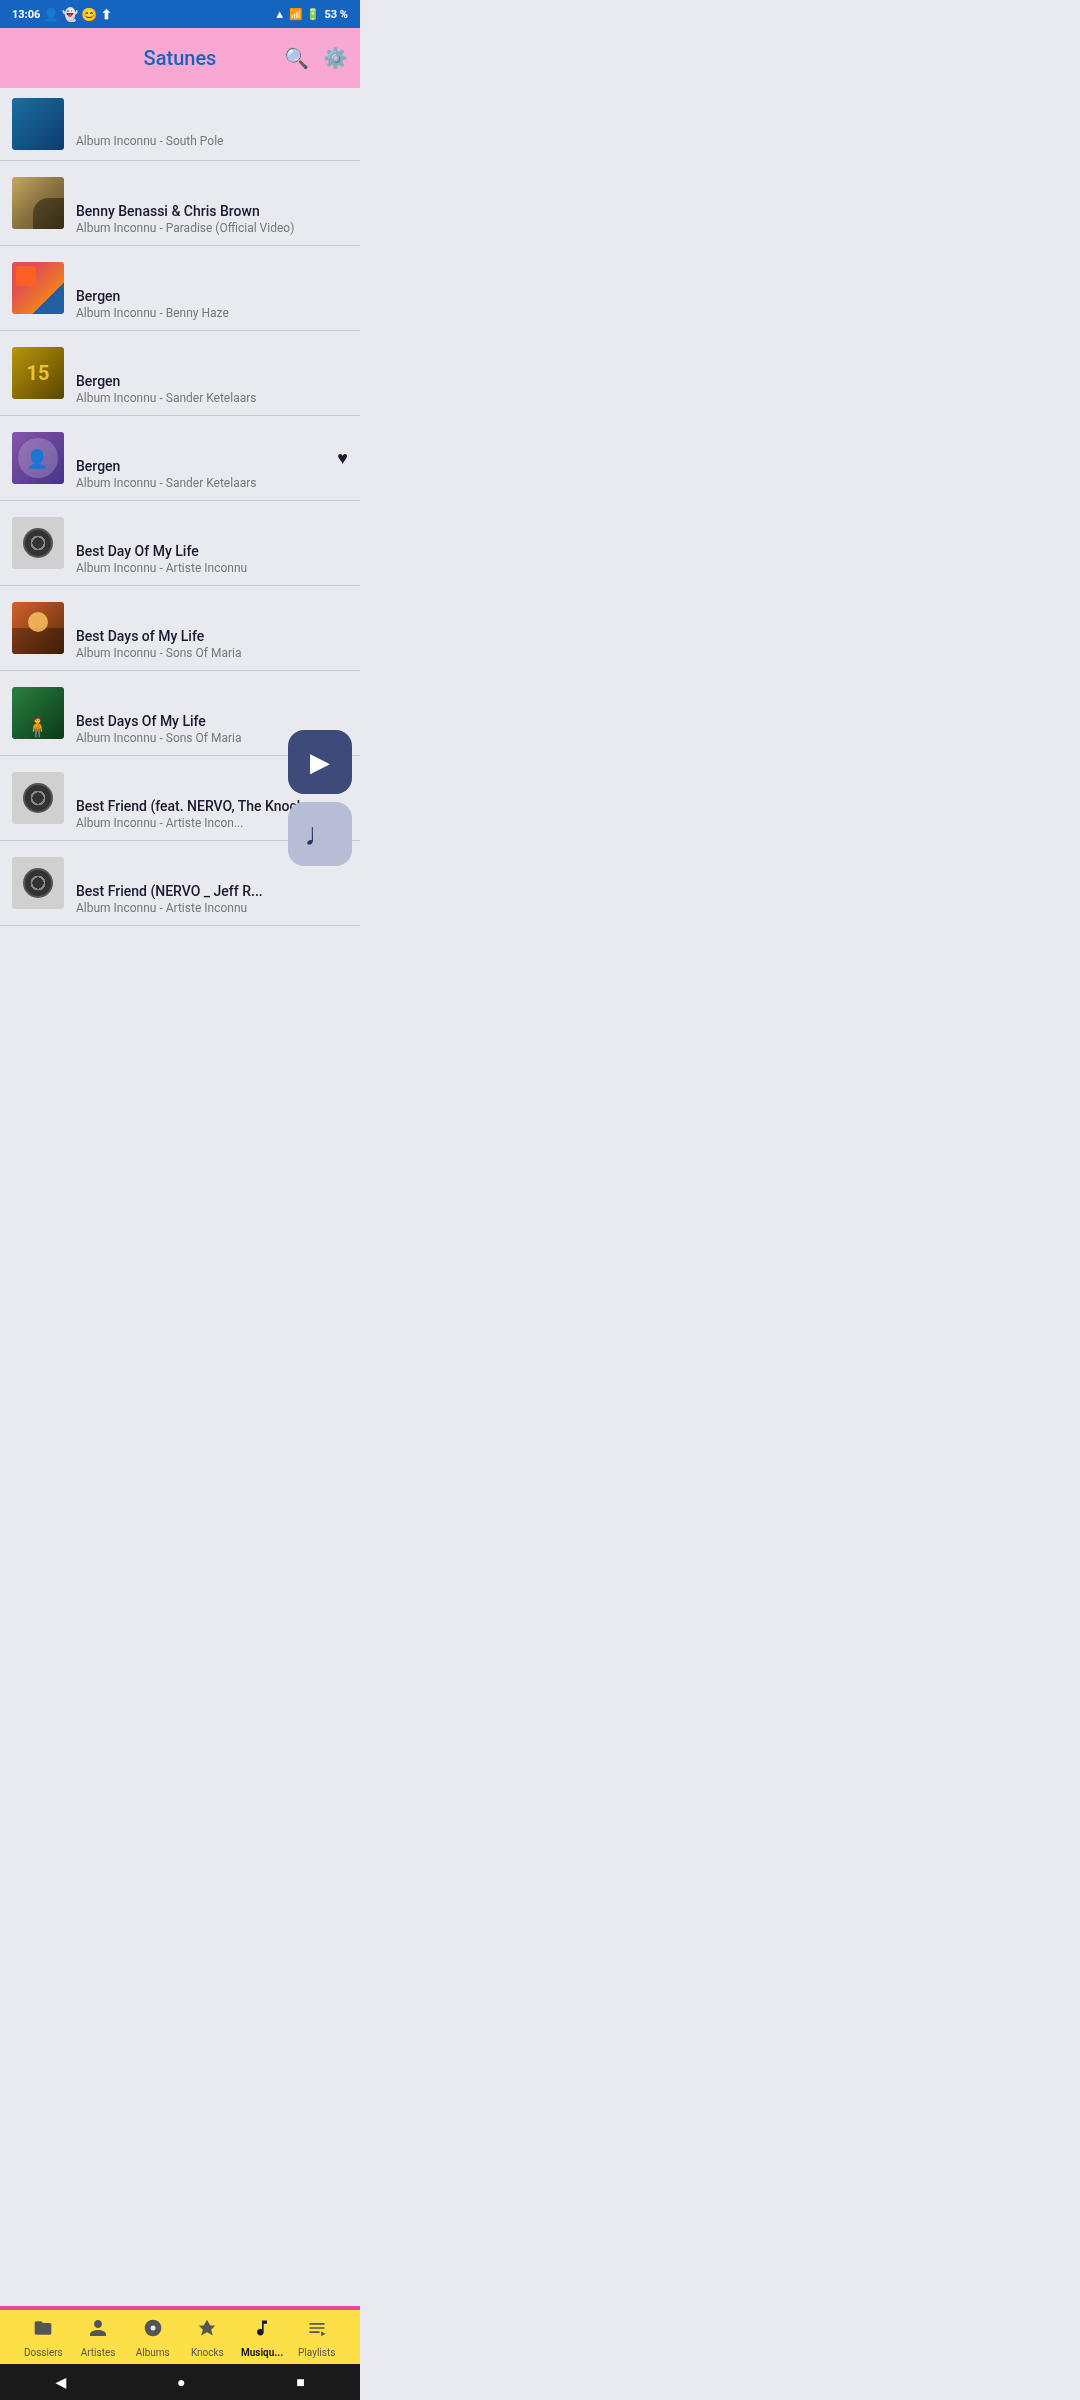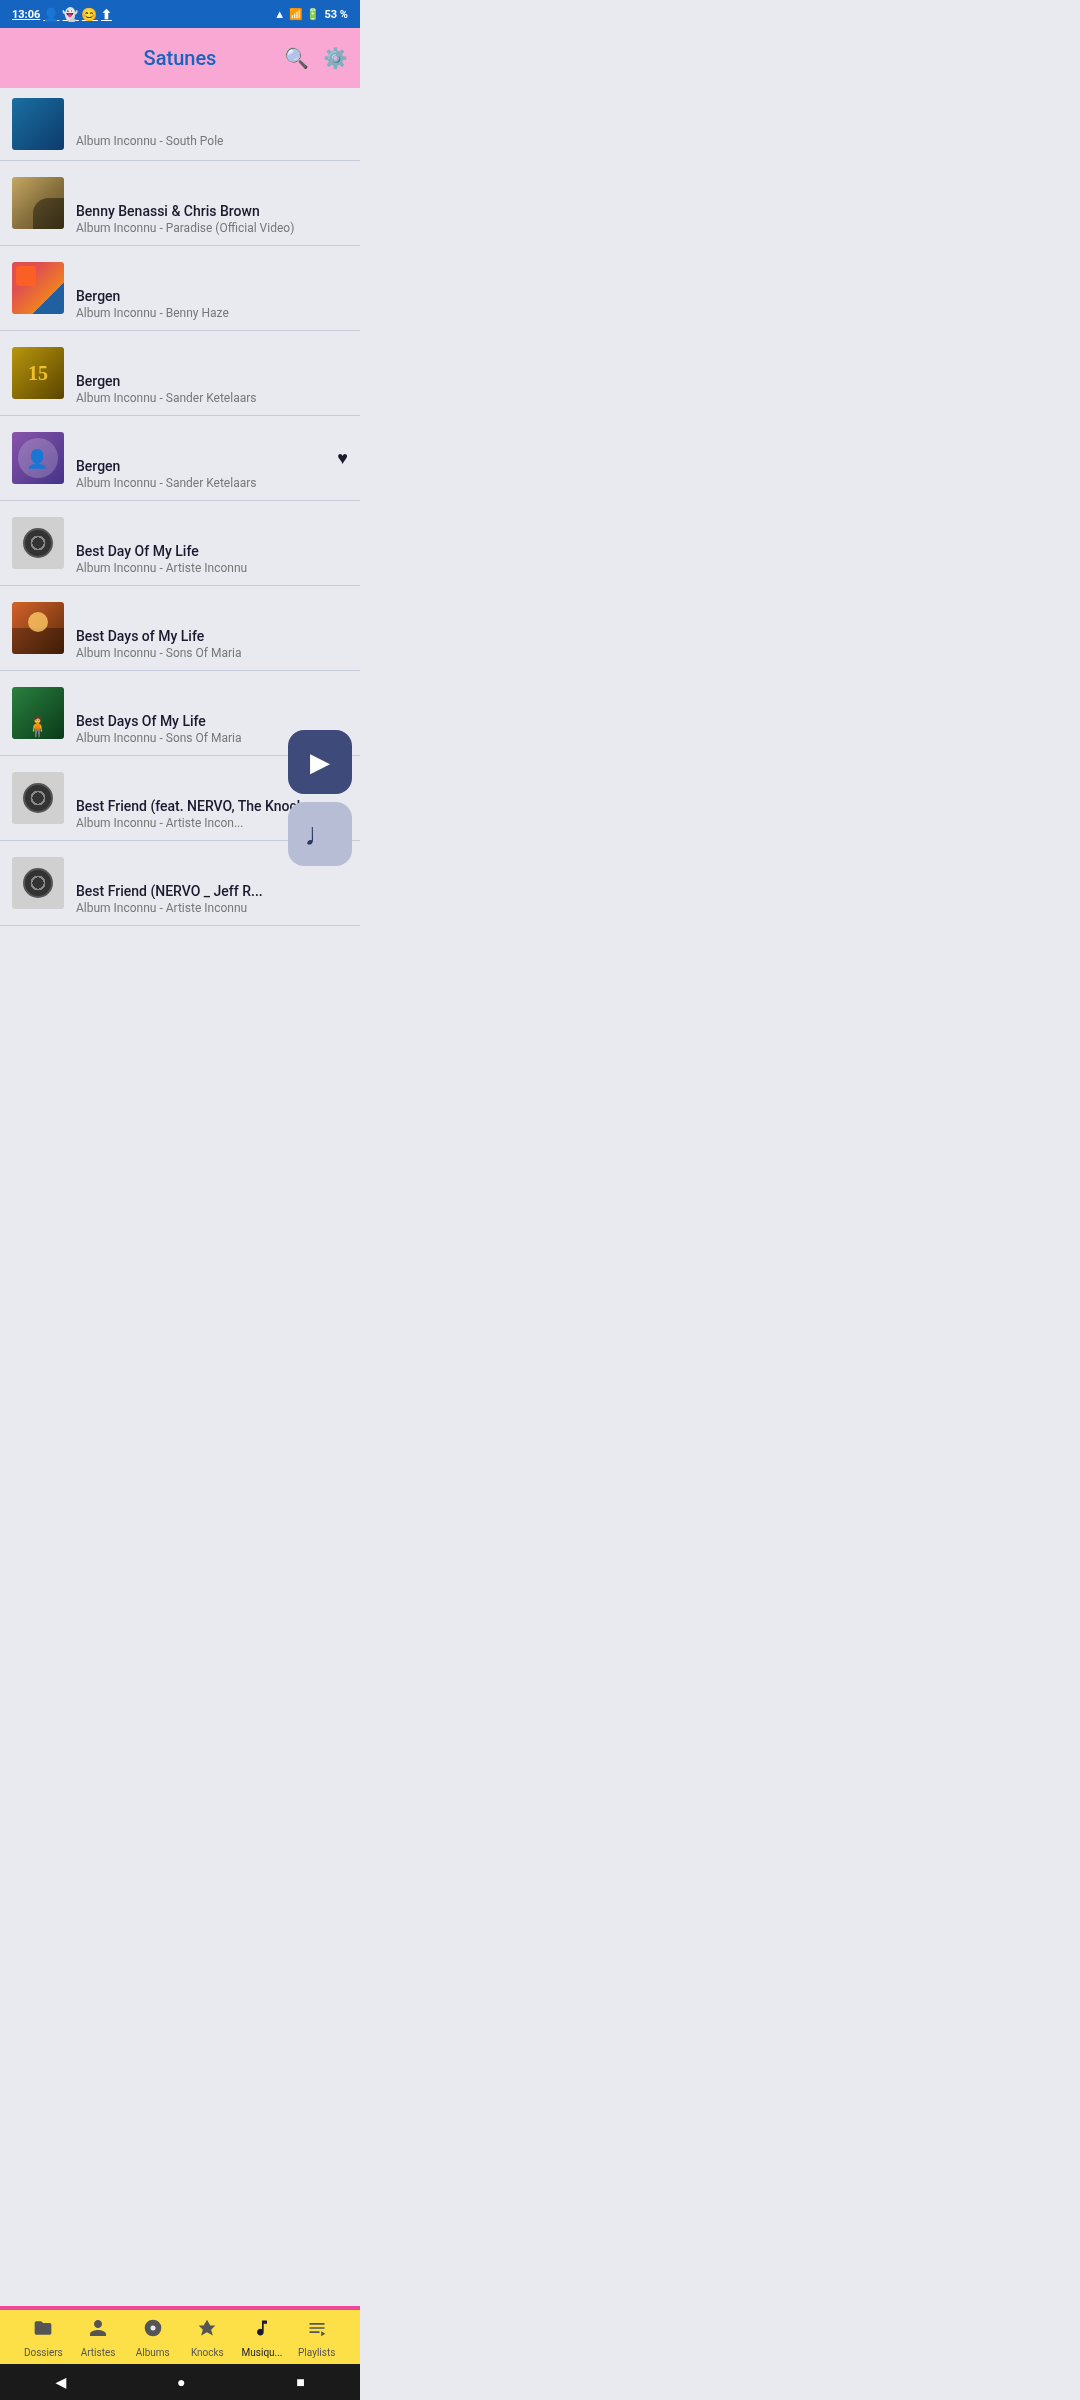--- a/index.html
+++ b/index.html
@@ -18,21 +18,21 @@
       background: #1565C0;
       color: white;
       display: flex;
       justify-content: space-between;
       align-items: center;
       padding: 6px 12px;
       height: 28px;
       font-size: 11px;
       font-weight: bold;
     }
-    .status-left { display: flex; align-items: center; gap: 3px; text-decoration: underline; }
+    .status-left { display: flex; align-items: center; gap: 3px; }
     .status-right { display: flex; align-items: center; gap: 4px; font-size: 11px; }
 
     
     .app-header {
       background: #f9a8d4;
       display: flex;
       align-items: center;
       justify-content: center;
       padding: 16px 12px;
       position: relative;
@@ -175,42 +175,41 @@
     }
     .nav-icon {
       font-size: 20px;
       color: #555;
     }
     .nav-icon.active { color: #1a1a2e; }
     .nav-label {
       font-size: 10px;
       color: #555;
     }
-    .nav-label.active { color: #1a1a2e; font-weight: 400; }
+    .nav-label.active { color: #1a1a2e; font-weight: 700; }
 
     
     .sys-nav {
       position: fixed;
       bottom: 0;
       left: 0;
       width: 360px;
       height: 36px;
       background: #1a1a1a;
       display: flex;
       justify-content: space-around;
       align-items: center;
     }
     .sys-btn { color: white; font-size: 14px; cursor: pointer; }
 
     
     .thumb-number {
       font-size: 20px;
       font-weight: bold;
       color: #f0c030;
-      font-family: Liberation Serif, serif;
     }
   </style>
 </head>
 <body>
 
 <div class="status-bar">
   <div class="status-left">
     <span>13:06</span>
     <span style="font-size:13px;">👤</span>
     <span style="font-size:13px;">👻</span>

